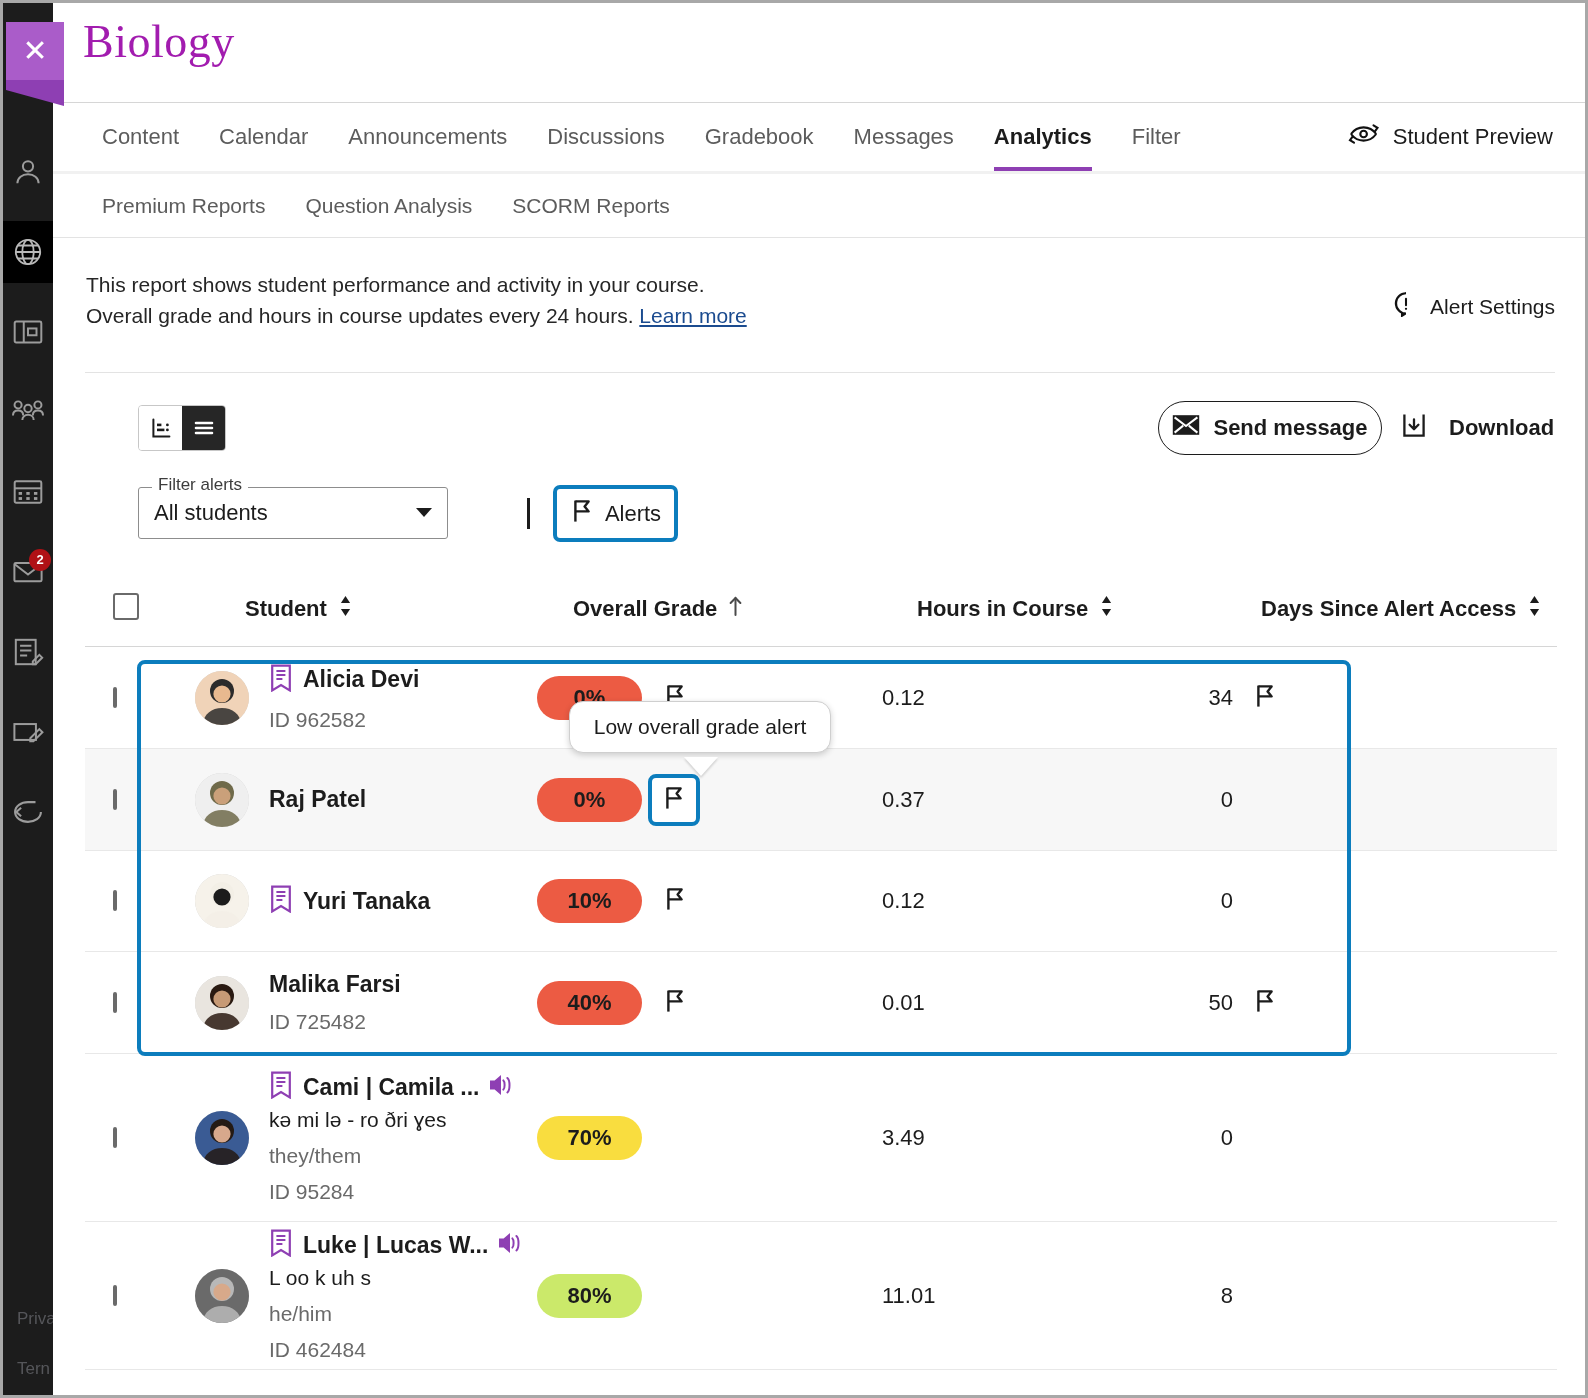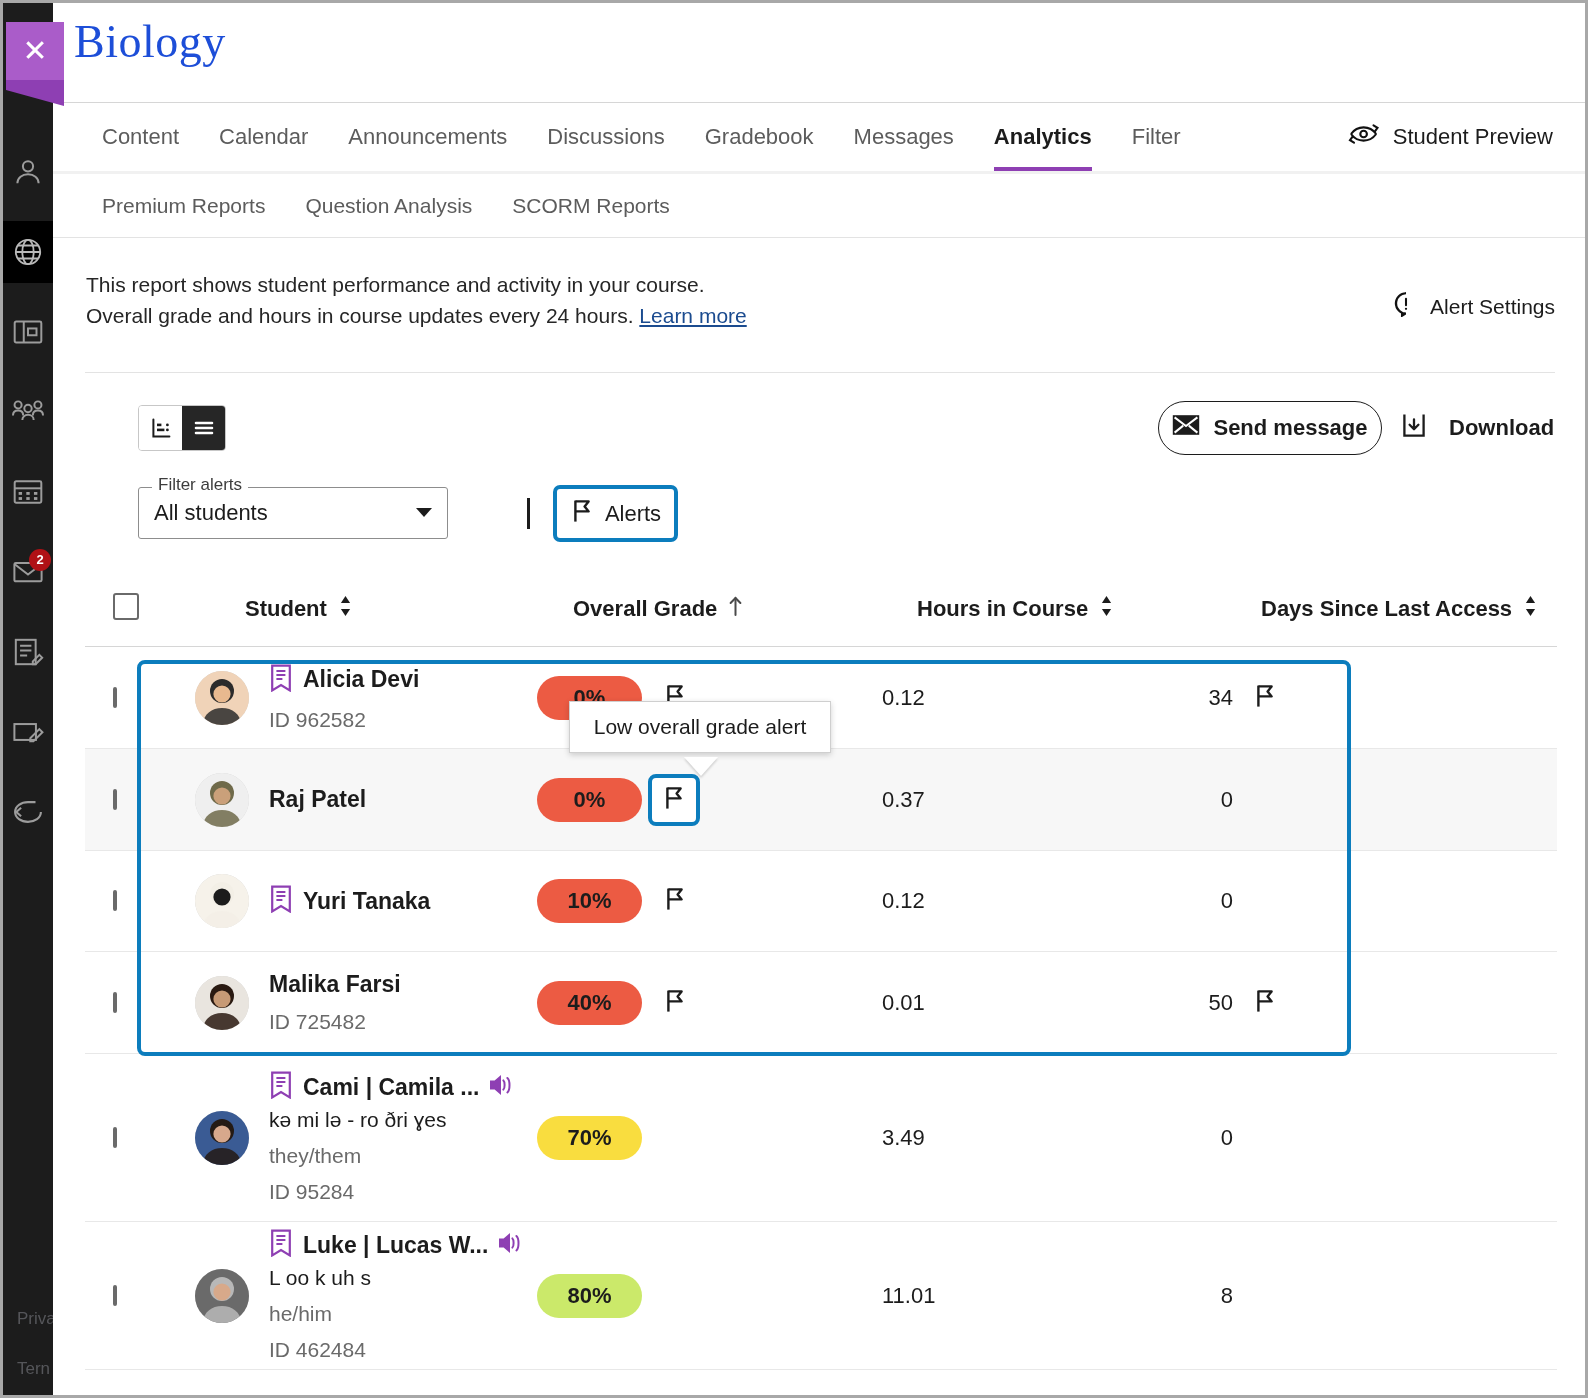--- a/index.html
+++ b/index.html
@@ -54,23 +54,23 @@
   }
 
   
   .panel {
     position:absolute; left:53px; top:3px; width:1532px; height:1392px;
     background:#fff; overflow:hidden;
   }
 
   
   .course-title {
-    position:absolute; left:21px; top:12px;
+    position:absolute; left:30px; top:12px;
     font-family:"Liberation Serif", serif;
-    font-size:46px; color:#1d4ed8; letter-spacing:0.5px;
+    font-size:46px; color:#a21caf; letter-spacing:0.5px;
   }
   .hdr-rule { position:absolute; left:0; top:99px; width:1532px; height:1px; background:#d6d6d6; }
 
   
   .nav {
     position:absolute; left:0; top:100px; width:1532px; height:68px;
   }
   .nav-items { position:absolute; left:29px; top:0; display:flex; align-items:center; height:68px; }
   .nav-item {
     position:relative; height:68px; display:flex; align-items:center;
@@ -195,21 +195,21 @@
 
   
   .row-highlight {
     position:absolute; left:84px; top:657px; width:1214px; height:396px;
     border:4px solid #0c7dbd; border-radius:8px; pointer-events:none; z-index:4;
   }
 
   
   .tooltip {
     position:absolute; left:516px; top:698px; width:262px; height:52px;
-    background:#fff; border:1px solid #cfcfcf; border-radius:0;
+    background:#fff; border:1px solid #cfcfcf; border-radius:14px;
     box-shadow:0 2px 6px rgba(0,0,0,.18);
     display:flex; align-items:center; justify-content:center;
     font-size:21px; color:#1c1c1c; z-index:8;
   }
   .tooltip::after {
     content:""; position:absolute; left:114px; top:55px;
     width:0;height:0;border-left:17px solid transparent;border-right:17px solid transparent;
     border-top:19px solid #fff;
     filter:drop-shadow(0 2px 1px rgba(0,0,0,.16));
   }
@@ -459,21 +459,21 @@
         <div class="th" style="left:832px">
           <span>Hours in Course</span>
           <span>
             <svg width="15" height="22" viewBox="0 0 15 22" fill="#1c1c1c">
                 <path d="M7.5 1l4.6 7H2.9z"></path>
                 <path d="M7.5 21l-4.6-7h9.2z"></path>
               </svg>
           </span>
         </div>
         <div class="th" style="left:1176px">
-          <span>Days Since Last Access</span>
+          <span>Days Since Alert Access</span>
           <span>
             <svg width="15" height="22" viewBox="0 0 15 22" fill="#1c1c1c">
                 <path d="M7.5 1l4.6 7H2.9z"></path>
                 <path d="M7.5 21l-4.6-7h9.2z"></path>
               </svg>
           </span>
         </div>
         <div class="thead-rule"></div>
       </div>
       <div id="tbody">

